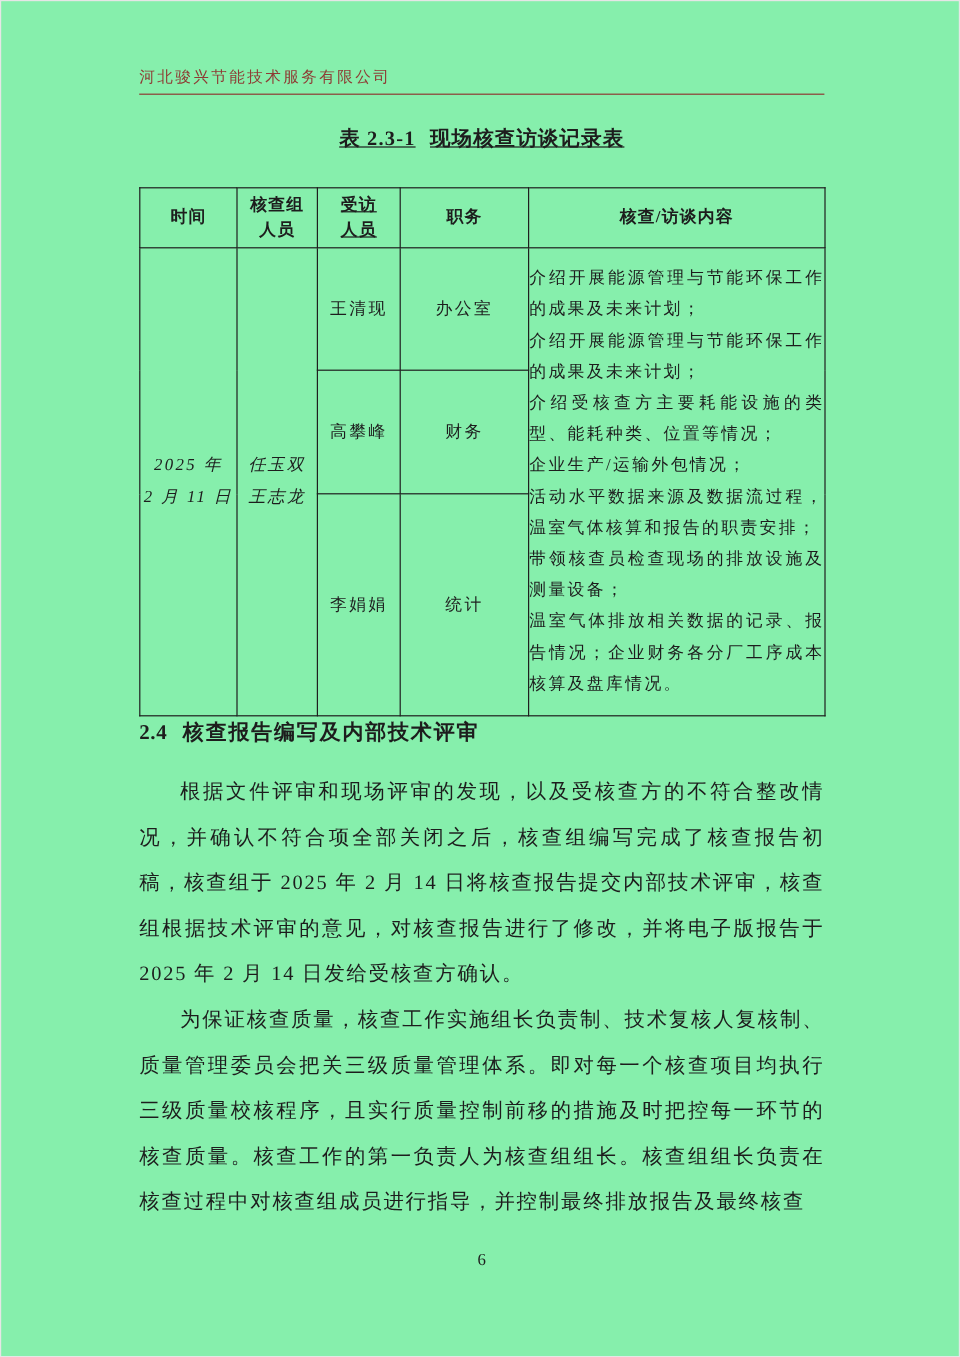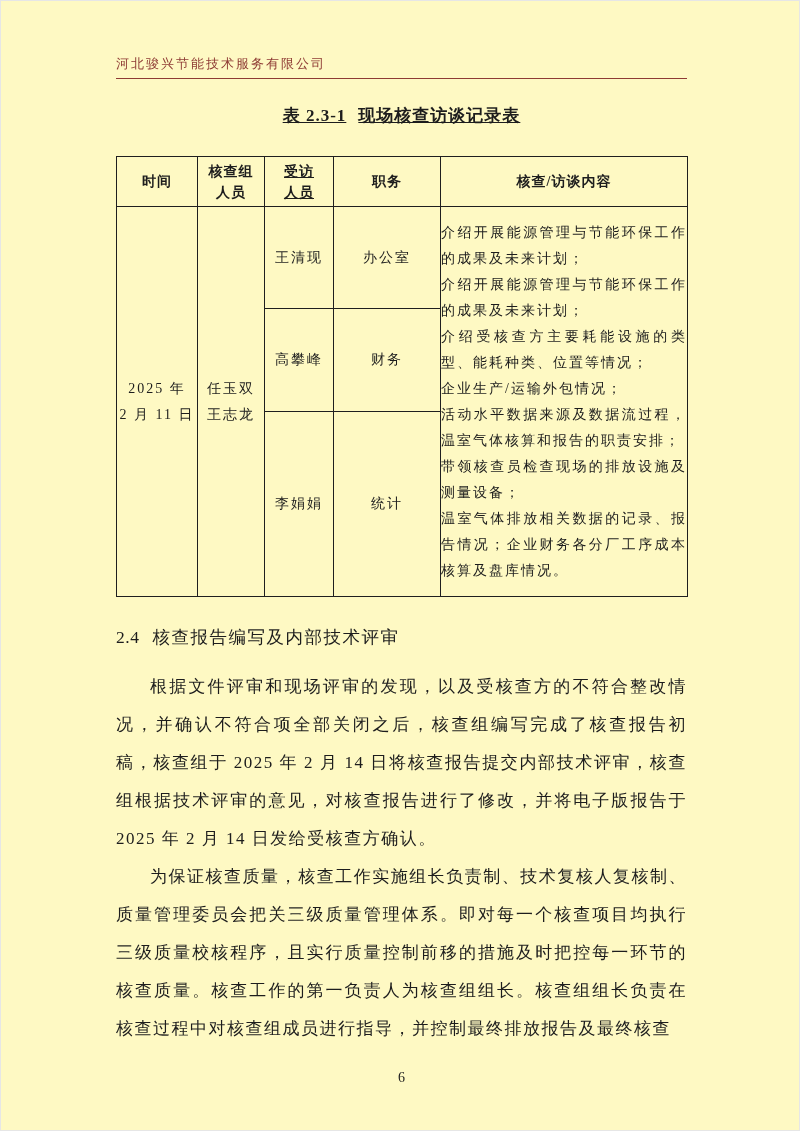--- a/index.html
+++ b/index.html
@@ -1,21 +1,21 @@
 <!DOCTYPE html>
 <html style="--accent: #8e3b34;"><head>
 <meta charset="utf-8">
 <style>
   html, body { margin: 0; padding: 0; background: #ffffff; }
   .page {
     position: relative;
     width: 800px;
     height: 1131px;
     margin: 0 auto;
-    background: #fef9c3;
+    background: #86efac;
     box-sizing: border-box;
     border: 1px solid #e6e6e6;
     font-family: "Liberation Serif", "DejaVu Serif", serif;
     color: #1d1d1d;
     overflow: hidden;
   }
   .content {
     position: absolute;
     left: 115px;
     top: 0;
@@ -71,37 +71,37 @@
     letter-spacing: 1px;
     line-height: 21px;
     height: 50px;
   }
   .hdr-wrap { display: inline-block; }
   .hdr-w3 { width: 3.3em; }
   .hdr-w2 { width: 2.3em; text-decoration: underline; }
   tr.r1 { height: 102px; }
   tr.r2 { height: 103px; }
   tr.r3 { height: 185px; }
-  .cell-line { line-height: 26px; }
+  .cell-line { line-height: 26px; font-style: italic; }
   td.content-cell {
     vertical-align: top;
     text-align: justify;
     padding: 5px 8px 4px 8px;
   }
   .content-item {
     font-size: 14px;
     letter-spacing: 2px;
     line-height: 26px;
     text-align: justify;
   }
 
   
   .section-heading {
-    margin-top: 29px;
-    font-weight: 400;
+    margin-top: 2px;
+    font-weight: 700;
     font-size: 17.5px;
     line-height: 23px;
     letter-spacing: 0.5px;
   }
   .section-heading .sec-title { margin-left: 13px; letter-spacing: 1.5px; }
 
   .body-text { margin-top: 19px; }
   .body-para {
     margin: 0;
     font-size: 17px;

